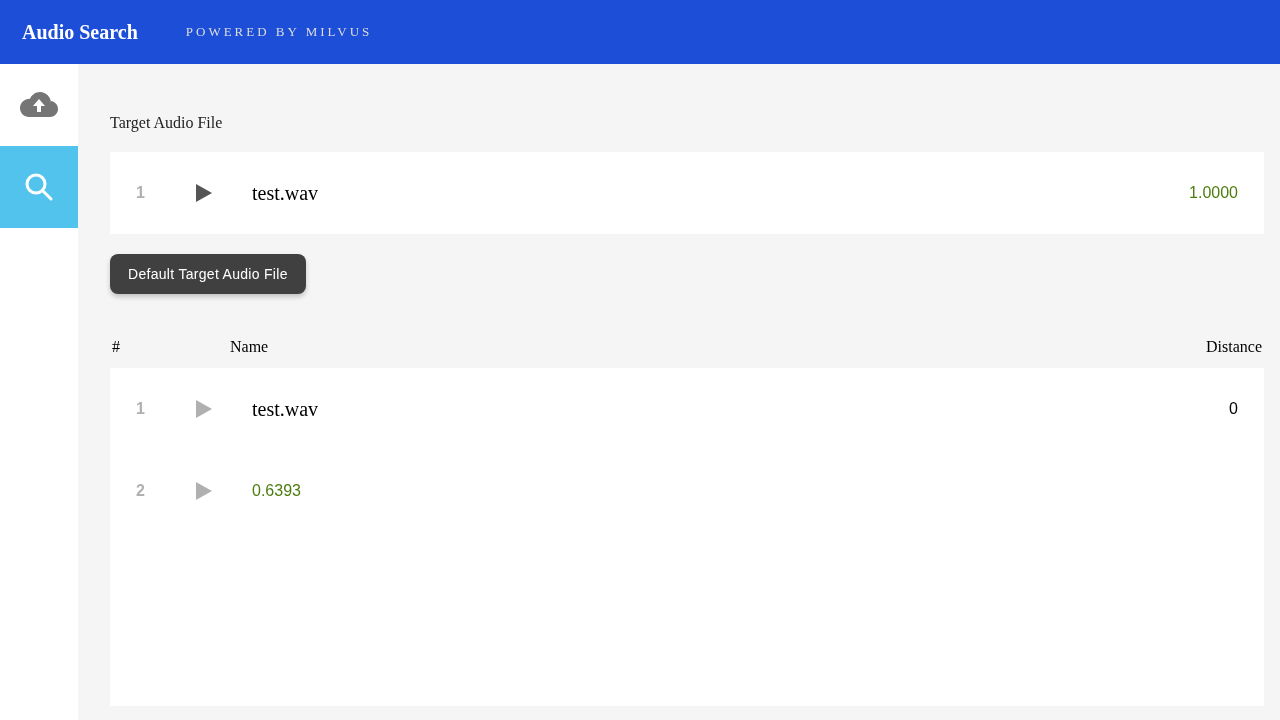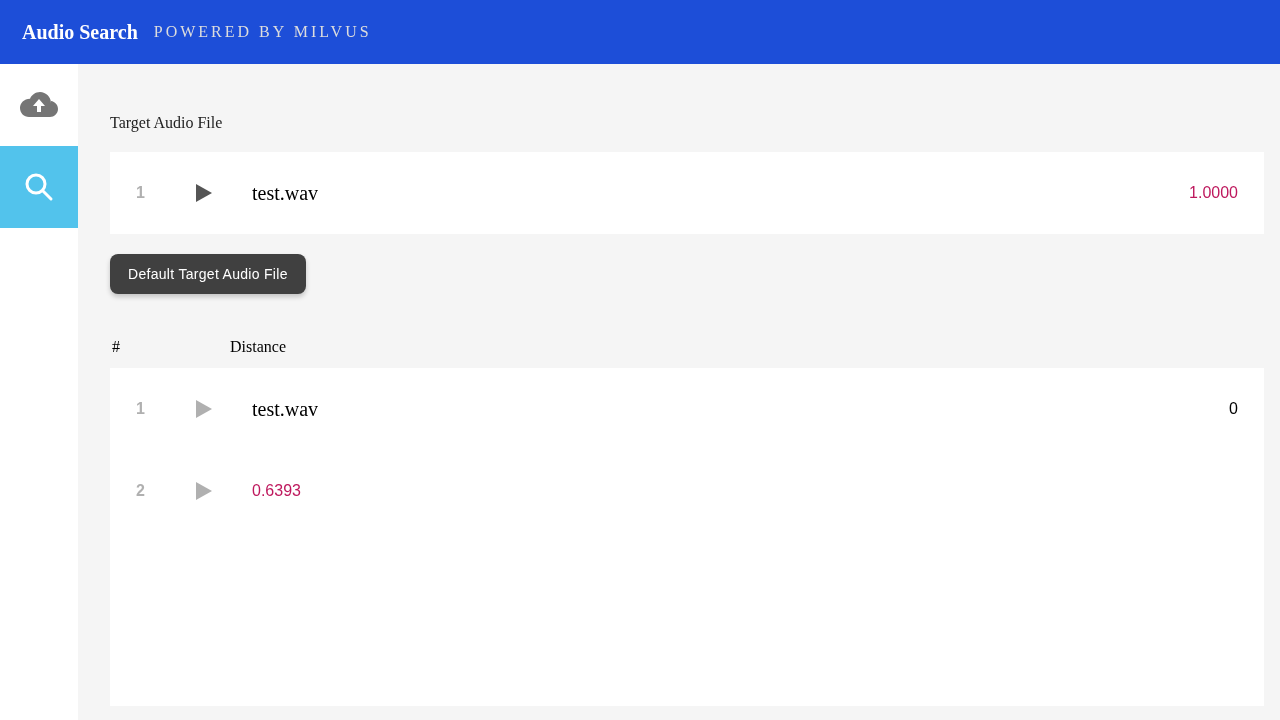--- a/index.html
+++ b/index.html
@@ -12,24 +12,25 @@
     align-items: center;
     padding: 0 22px;
     color: #fff;
   }
   .header-title {
     font-size: 20px;
     font-weight: bold;
     margin-right: 16px;
   }
   .header-subtitle {
-    font-size: 16px;
+    font-size: 13px;
     letter-spacing: 3px;
     color: #ddd;
     text-transform: uppercase;
+    margin-left: 32px;
   }
   
   .body {
     display: flex;
     height: calc(720px - 64px);
     border-radius: 26px;
   }
   
   .sidebar {
     width: 78px;
@@ -83,21 +84,21 @@
     width: 56px;
     display: flex;
     align-items: center;
   }
   .row-name {
     flex: 1;
     font-size: 20px;
     color: #000;
   }
   .row-dist {
-    color: #be185d;
+    color: #4d7c0f;
     font-size: 16px;
     font-family: Arial, sans-serif;
   }
   .row-dist.black { color: #000; }
   
   .default-btn {
     background: #404040;
     color: #fff;
     border: none;
     border-radius: 8px;
@@ -175,20 +176,21 @@
         </span>
       </div>
       <div class="row-name">test.wav</div>
       <div class="row-dist">1.0000</div>
     </div>
 
     <button class="default-btn">Default Target Audio File</button>
 
     <div class="results-header">
       <div class="col-index">#</div>
+      <div class="col-name">Name</div>
       <div class="col-dist">Distance</div>
     </div>
 
     <div class="results-list">
       <div class="result-row">
         <div class="row-index">1</div>
         <div class="row-play">
           <span>
             <svg width="16" height="18" viewBox="0 0 16 18">
                 <path d="M0 0 L16 9 L0 18 Z" fill="#b0b0b0"></path>

